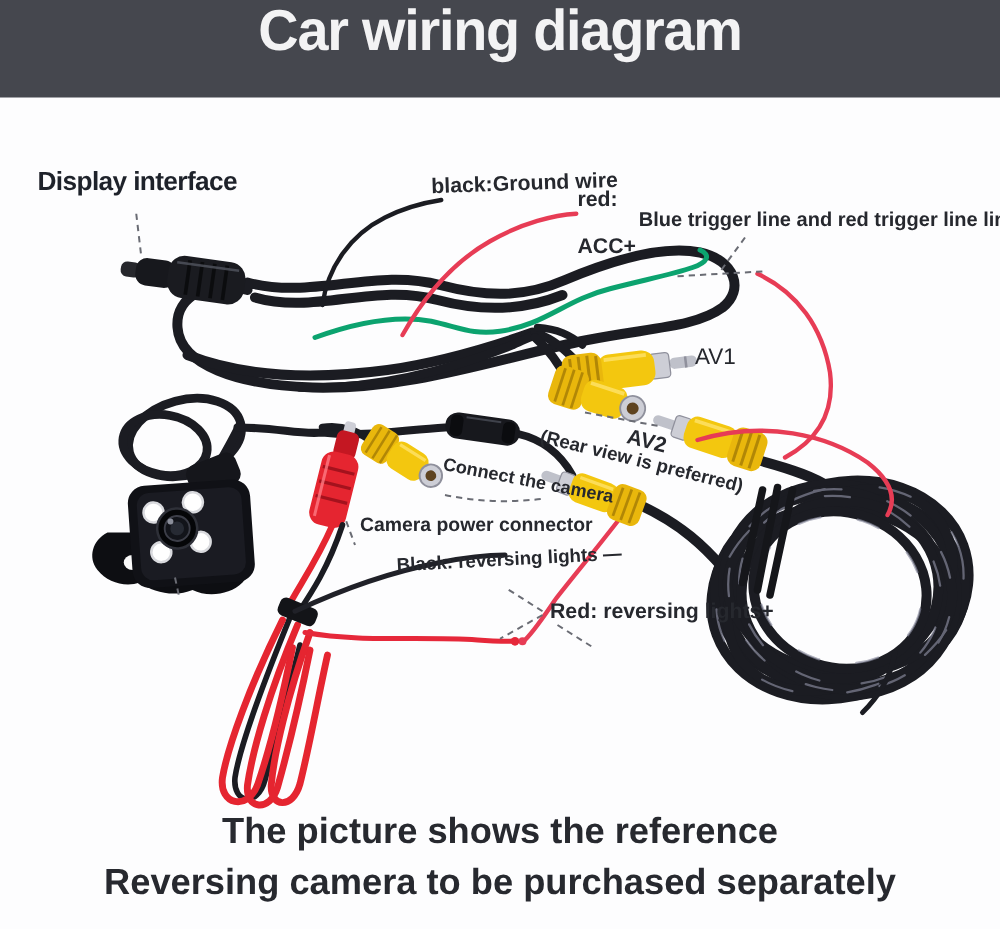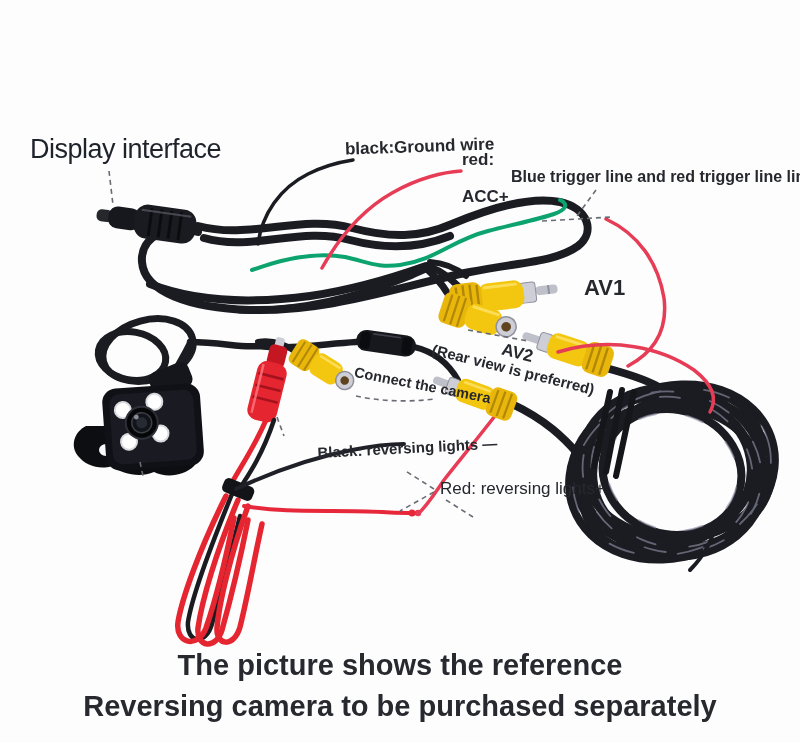--- a/index.html
+++ b/index.html
@@ -3,42 +3,45 @@
 <meta charset="utf-8">
 <style>
   html,body{margin:0;padding:0;}
   .page{position:relative;width:800px;height:743px;background:#fdfdfe;overflow:hidden;
         font-family:"Liberation Sans",sans-serif;}
   .banner{position:absolute;top:0;left:0;width:800px;height:78px;background:var(--banner,#45474e);}
   .banner h1{margin:-6px 0 0 0;height:62px;line-height:60px;text-align:center;
              font-size:46px;font-weight:700;color:#f3f3f4;letter-spacing:-1px;transform:scaleX(.97);}
   svg.art{position:absolute;top:0;left:0;}
   .label{position:absolute;color:#26282e;white-space:nowrap;z-index:5;}
-  .lab-display{left:30px;top:134px;font-size:27px;font-weight:400;letter-spacing:-.5px;color:#1e222a;}
+  .lab-display{left:30px;top:134px;font-size:21px;font-weight:700;letter-spacing:-.5px;color:#1e222a;}
   .lab-ground{left:345px;top:137px;font-size:17px;font-weight:600;transform:rotate(-2deg);}
   .lab-acc{left:462px;top:150px;font-size:17px;font-weight:600;display:flex;gap:17px;flex-direction:column;}
   .lab-trigger{left:511px;top:168px;font-size:16px;font-weight:600;}
-  .lab-av1{left:584px;top:275px;font-size:22px;font-weight:700;}
+  .lab-av1{left:556px;top:275px;font-size:18px;font-weight:400;}
   .lab-av2{left:437px;top:324px;width:170px;text-align:center;transform:rotate(14deg);transform-origin:left top;line-height:17px;}
   .lab-av2 .l1{font-size:17px;font-weight:600;}
   .lab-av2 .l2{font-size:15px;font-weight:600;}
   .lab-connect{left:356px;top:364px;font-size:14.5px;font-weight:600;transform:rotate(11deg);transform-origin:left top;}
   .lab-power{left:288px;top:412px;font-size:15.5px;font-weight:600;}
   .lab-black-rev{left:317px;top:444px;font-size:15px;font-weight:600;transform:rotate(-3deg);transform-origin:left top;}
-  .lab-red-rev{left:440px;top:479px;font-size:17px;font-weight:400;}
+  .lab-red-rev{left:440px;top:479px;font-size:17px;font-weight:700;}
   .lab-revcam{left:8px;top:476px;font-size:24.5px;font-weight:400;letter-spacing:-.5px;color:#1e222a;}
   .footer-line{position:absolute;left:0;width:800px;text-align:center;color:#27292f;font-weight:600;font-size:29px;z-index:5;}
   .footer-1{top:649px;}
   .footer-2{top:690px;}
 </style>
 </head>
 <body>
 
 <div class="page">
 
+  <div class="banner">
+    <h1>Car wiring diagram</h1>
+  </div>
 
   <svg class="art" width="800" height="743" viewBox="0 0 800 743">
 
     <g fill="none" style="stroke:var(--wire-black,#1b1c22)" stroke-linecap="round" stroke-linejoin="round">
       <path stroke-width="8" d="M198,226 C250,240 300,214 352,228 C390,238 420,238 452,224
                C490,208 530,196 560,202 C588,208 596,232 578,246
                C556,262 520,262 470,272 C400,286 330,312 250,310
                C190,308 144,292 142,262 C140,236 168,224 198,232"></path>
       <path stroke-width="8" d="M204,238 C252,252 300,226 350,240 C388,250 420,248 450,236"></path>
       <path stroke-width="8" d="M150,284 C196,302 250,304 310,296 C352,290 392,278 426,266"></path>
@@ -261,20 +264,21 @@
 
   <div class="label lab-av1">AV1</div>
 
   <div class="label lab-av2">
     <div class="l1">AV2</div>
     <div class="l2">(Rear view is preferred)</div>
   </div>
 
   <div class="label lab-connect">Connect the camera</div>
 
+  <div class="label lab-power">Camera power connector</div>
 
   <div class="label lab-black-rev">Black: reversing lights —</div>
 
   <div class="label lab-red-rev">Red: reversing lights+</div>
 
 
   <div class="footer-line footer-2">Reversing camera to be purchased separately</div>
   <div class="footer-line footer-1">The picture shows the reference</div>
 
 </div>

